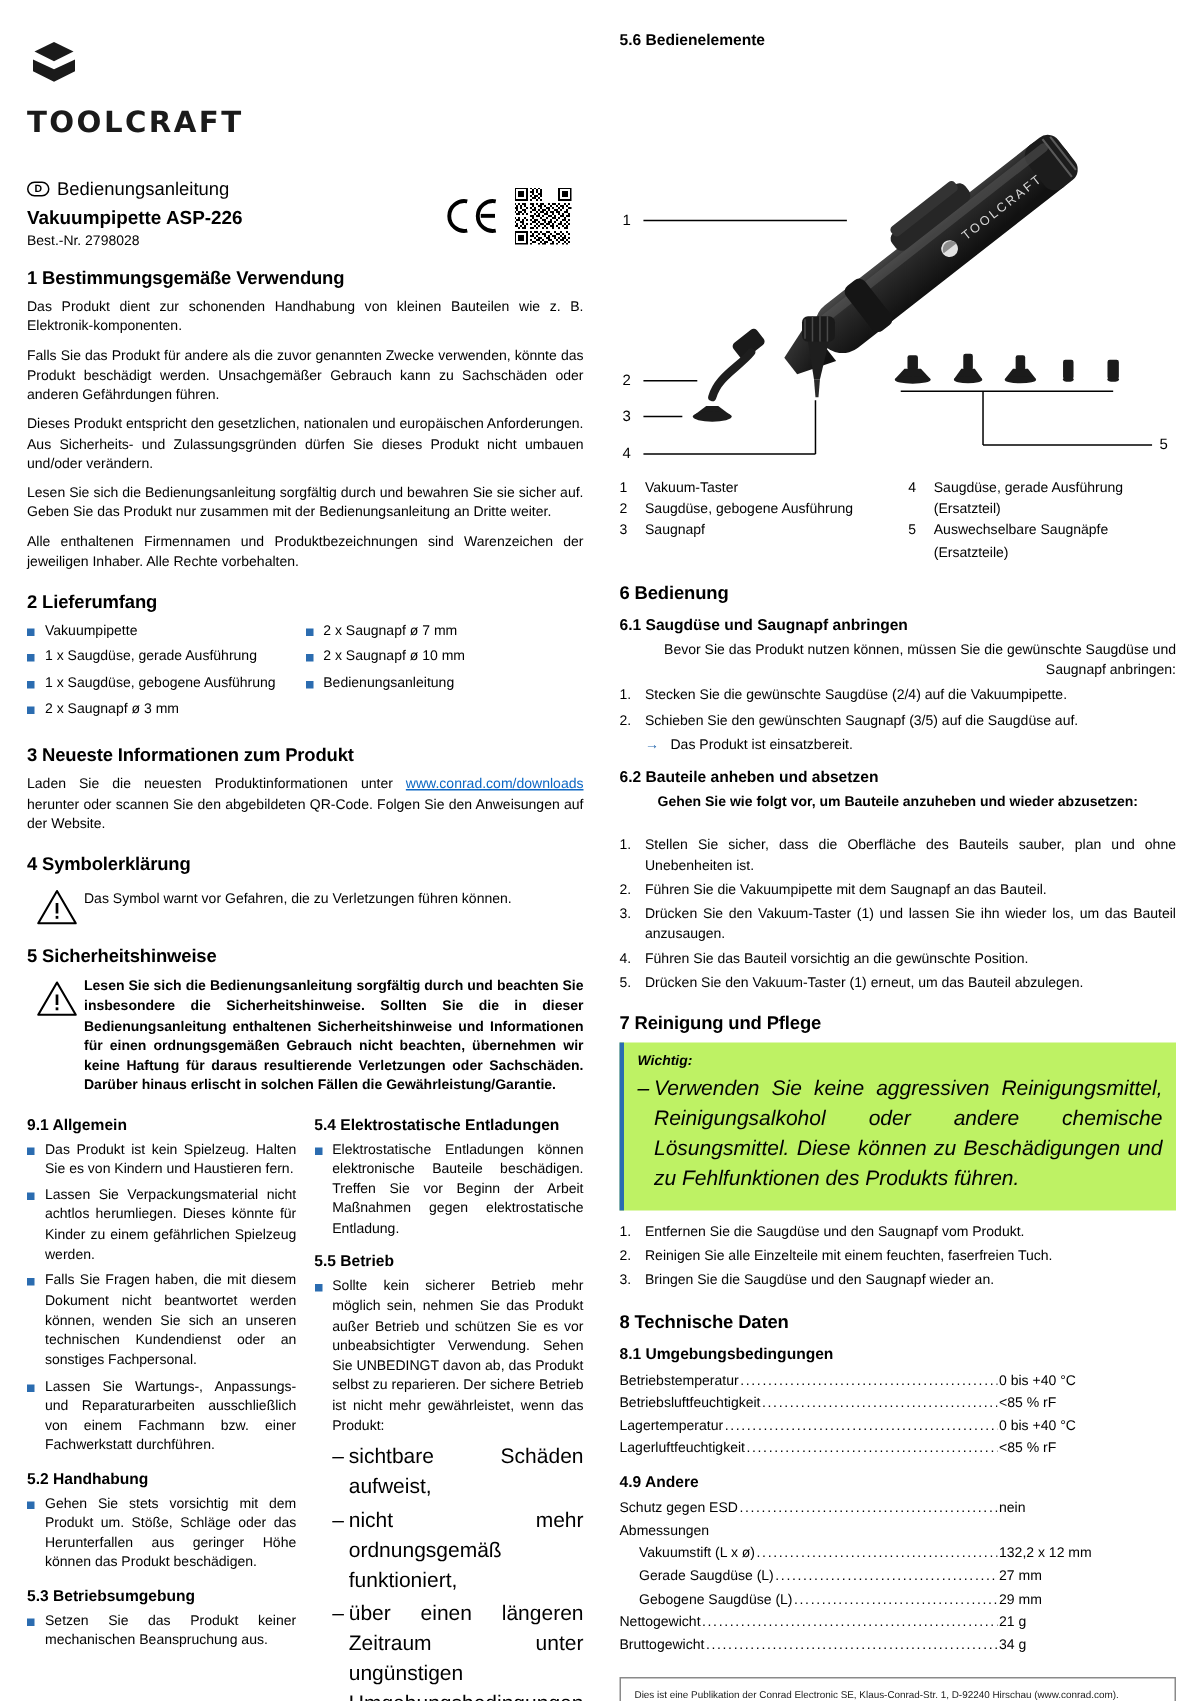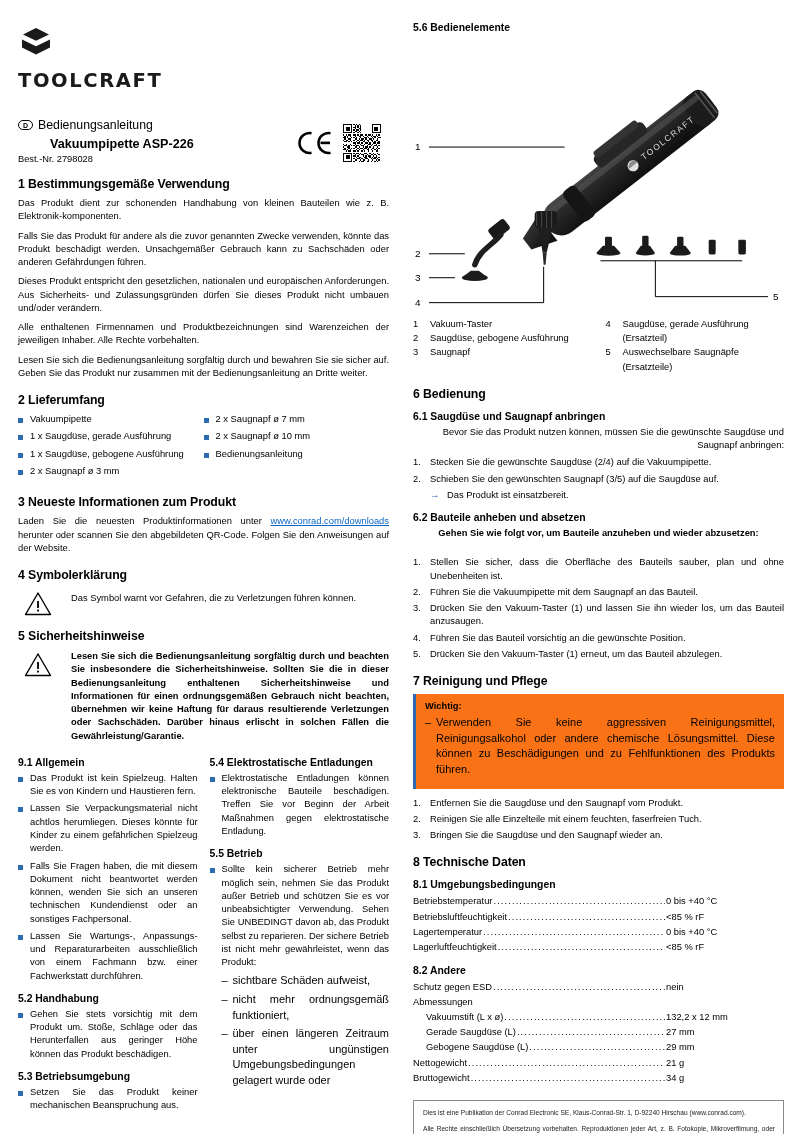--- a/index.html
+++ b/index.html
@@ -26,21 +26,21 @@
   }
 
   .title-row { display: flex; align-items: flex-start; justify-content: space-between; }
   .title-left { flex: 1; }
   .doc-kind { font-size: 12.3px; display: flex; align-items: center; gap: 5px; margin-bottom: 5px; }
   .lang-badge {
     display: inline-flex; align-items: center; justify-content: center;
     width: 15px; height: 10px; border: 1.1px solid #000; border-radius: 5px;
     font-size: 7px; font-weight: 700; line-height: 1;
   }
-  .doc-title { font-size: 12.6px; font-weight: 700; margin-bottom: 3px; margin-left: 32px; }
+  .doc-title { font-size: 12.6px; font-weight: 700; margin-bottom: 3px; }
   .doc-ordernum { font-size: 9.3px; }
 
   .marks { display: flex; align-items: center; gap: 10px; padding-top: 6px; padding-right: 8px; }
   .ce-mark { width: 36px; height: 26px; }
   .qr { width: 38px; height: 38px; }
 
   
   h1.sec {
     font-size: 12.3px; font-weight: 700; margin: 13px 0 6px 0; letter-spacing: -0.1px;
   }
@@ -57,21 +57,21 @@
   ul.sq > li {
     position: relative; padding-left: 12px; font-size: 9.35px;
     line-height: 1.42; text-align: justify; margin-bottom: 4px;
   }
   ul.sq > li::before {
     content: ""; position: absolute; left: 0; top: 5px;
     width: 5px; height: 5px; background: #2b6cb0;
   }
   ul.dash { list-style: none; }
   ul.dash > li {
-    position: relative; padding-left: 11px; font-size: 11px;
+    position: relative; padding-left: 11px; font-size: 14px;
     line-height: 1.42; text-align: justify; margin-bottom: 3px;
   }
   ul.dash > li::before {
     content: "\2013"; position: absolute; left: 0; top: 0;
   }
 
   ol.num { list-style: none; counter-reset: n; }
   ol.num > li {
     position: relative; padding-left: 17px; font-size: 9.35px;
     line-height: 1.42; text-align: justify; margin-bottom: 3px;
@@ -86,40 +86,40 @@
   }
   .arrow-note::before {
     content: "\2192"; position: absolute; left: 0; top: 0; color: #2b6cb0; font-weight: 700;
   }
 
   
   .two-col { display: flex; }
   .two-col > div { flex: 1; }
 
   
-  .warn-row { display: flex; align-items: flex-start; gap: 19px; margin: 7px 0 4px 0; }
+  .warn-row { display: flex; align-items: flex-start; gap: 4px; margin: 7px 0 4px 0; }
   .warn-row .tri { flex: 0 0 auto; margin-left: 6px; margin-top: 2px; }
   .warn-row .wtext { font-size: 9.35px; line-height: 1.42; text-align: justify; }
   .warn-row .wtext.bold { font-weight: 700; }
   .warn-offset { padding-top: 3px; }
 
   
   .safety-cols { display: flex; gap: 12px; margin-top: 4px; }
   .safety-cols > div { flex: 1; min-width: 0; }
 
   
   .fig { width: 100%; position: relative; margin: 6px 0 4px 0; }
   .legend-grid { display: flex; gap: 14px; margin-top: 2px; margin-bottom: 4px; }
   .legend-grid > div { flex: 1; }
   .legend-item { display: flex; gap: 8px; font-size: 9.35px; line-height: 1.52; }
   .legend-item .ln { width: 9px; flex: 0 0 9px; }
 
   .notebox {
-    background: #f97316; border-left: 3px solid #2b6cb0;
-    padding: 7px 9px 7px 9px; margin: 5px 0 8px 0;
+    background: #bef264; border-left: 3px solid #2b6cb0;
+    padding: 7px 9px 7px 9px; margin: 5px 0 8px 0; font-style: italic;
   }
   .notebox .nb-title { font-size: 9.3px; font-weight: 700; margin-bottom: 4px; }
   .notebox ul.dash > li { margin-bottom: 4px; }
 
   
   .spec { font-size: 9.35px; }
   .spec-row { display: flex; align-items: baseline; line-height: 1.62; }
   .spec-row .k { white-space: nowrap; }
   .spec-row .dots {
     flex: 1 1 auto; overflow: hidden; white-space: nowrap;
@@ -209,22 +209,22 @@
             <path d="M8 28h1v1h-1zM12 28h1v1h-1zM14 28h2v1h-2zM18 28h2v1h-2zM21 28h1v1h-1zM24 28h1v1h-1zM26 28h1v1h-1z"></path>
           </g>
         </svg>
       </div>
     </div>
 
     <h1 class="sec">1 Bestimmungsgemäße Verwendung</h1>
     <p class="body">Das Produkt dient zur schonenden Handhabung von kleinen Bauteilen wie z. B. Elektronik-komponenten.</p>
     <p class="body">Falls Sie das Produkt für andere als die zuvor genannten Zwecke verwenden, könnte das Produkt beschädigt werden. Unsachgemäßer Gebrauch kann zu Sachschäden oder anderen Gefährdungen führen.</p>
     <p class="body">Dieses Produkt entspricht den gesetzlichen, nationalen und europäischen Anforderungen. Aus Sicherheits- und Zulassungsgründen dürfen Sie dieses Produkt nicht umbauen und/oder verändern.</p>
+    <p class="body">Lesen Sie sich die Bedienungsanleitung sorgfältig durch und bewahren Sie sie sicher auf. Geben Sie das Produkt nur zusammen mit der Bedienungsanleitung an Dritte weiter.</p>
     <p class="body">Alle enthaltenen Firmennamen und Produktbezeichnungen sind Warenzeichen der jeweiligen Inhaber. Alle Rechte vorbehalten.</p>
-    <p class="body">Lesen Sie sich die Bedienungsanleitung sorgfältig durch und bewahren Sie sie sicher auf. Geben Sie das Produkt nur zusammen mit der Bedienungsanleitung an Dritte weiter.</p>
 
     <h1 class="sec">2 Lieferumfang</h1>
     <div class="two-col">
       <div>
         <ul class="sq">
           <li>Vakuumpipette</li>
           <li>1 x Saugdüse, gerade Ausführung</li>
           <li>1 x Saugdüse, gebogene Ausführung</li>
           <li>2 x Saugnapf ø 3 mm</li>
         </ul>
@@ -474,21 +474,21 @@
             <span class="dots">................................................................</span>
             <span class="v">0 bis +40 °C</span>
           </div>
       <div class="spec-row">
             <span class="k">Lagerluftfeuchtigkeit </span>
             <span class="dots">................................................................</span>
             <span class="v">&lt;85 % rF</span>
           </div>
     </div>
 
-    <h2 class="sub">8.2 Andere</h2>
+    <h2 class="sub">4.9 Andere</h2>
     <div class="spec">
       <div class="spec-row">
             <span class="k">Schutz gegen ESD </span>
             <span class="dots">................................................................</span>
             <span class="v">nein</span>
           </div>
       <div class="spec-plain">Abmessungen</div>
       <div class="spec-row indent">
             <span class="k">Vakuumstift (L x ø) </span>
             <span class="dots">................................................................</span>

